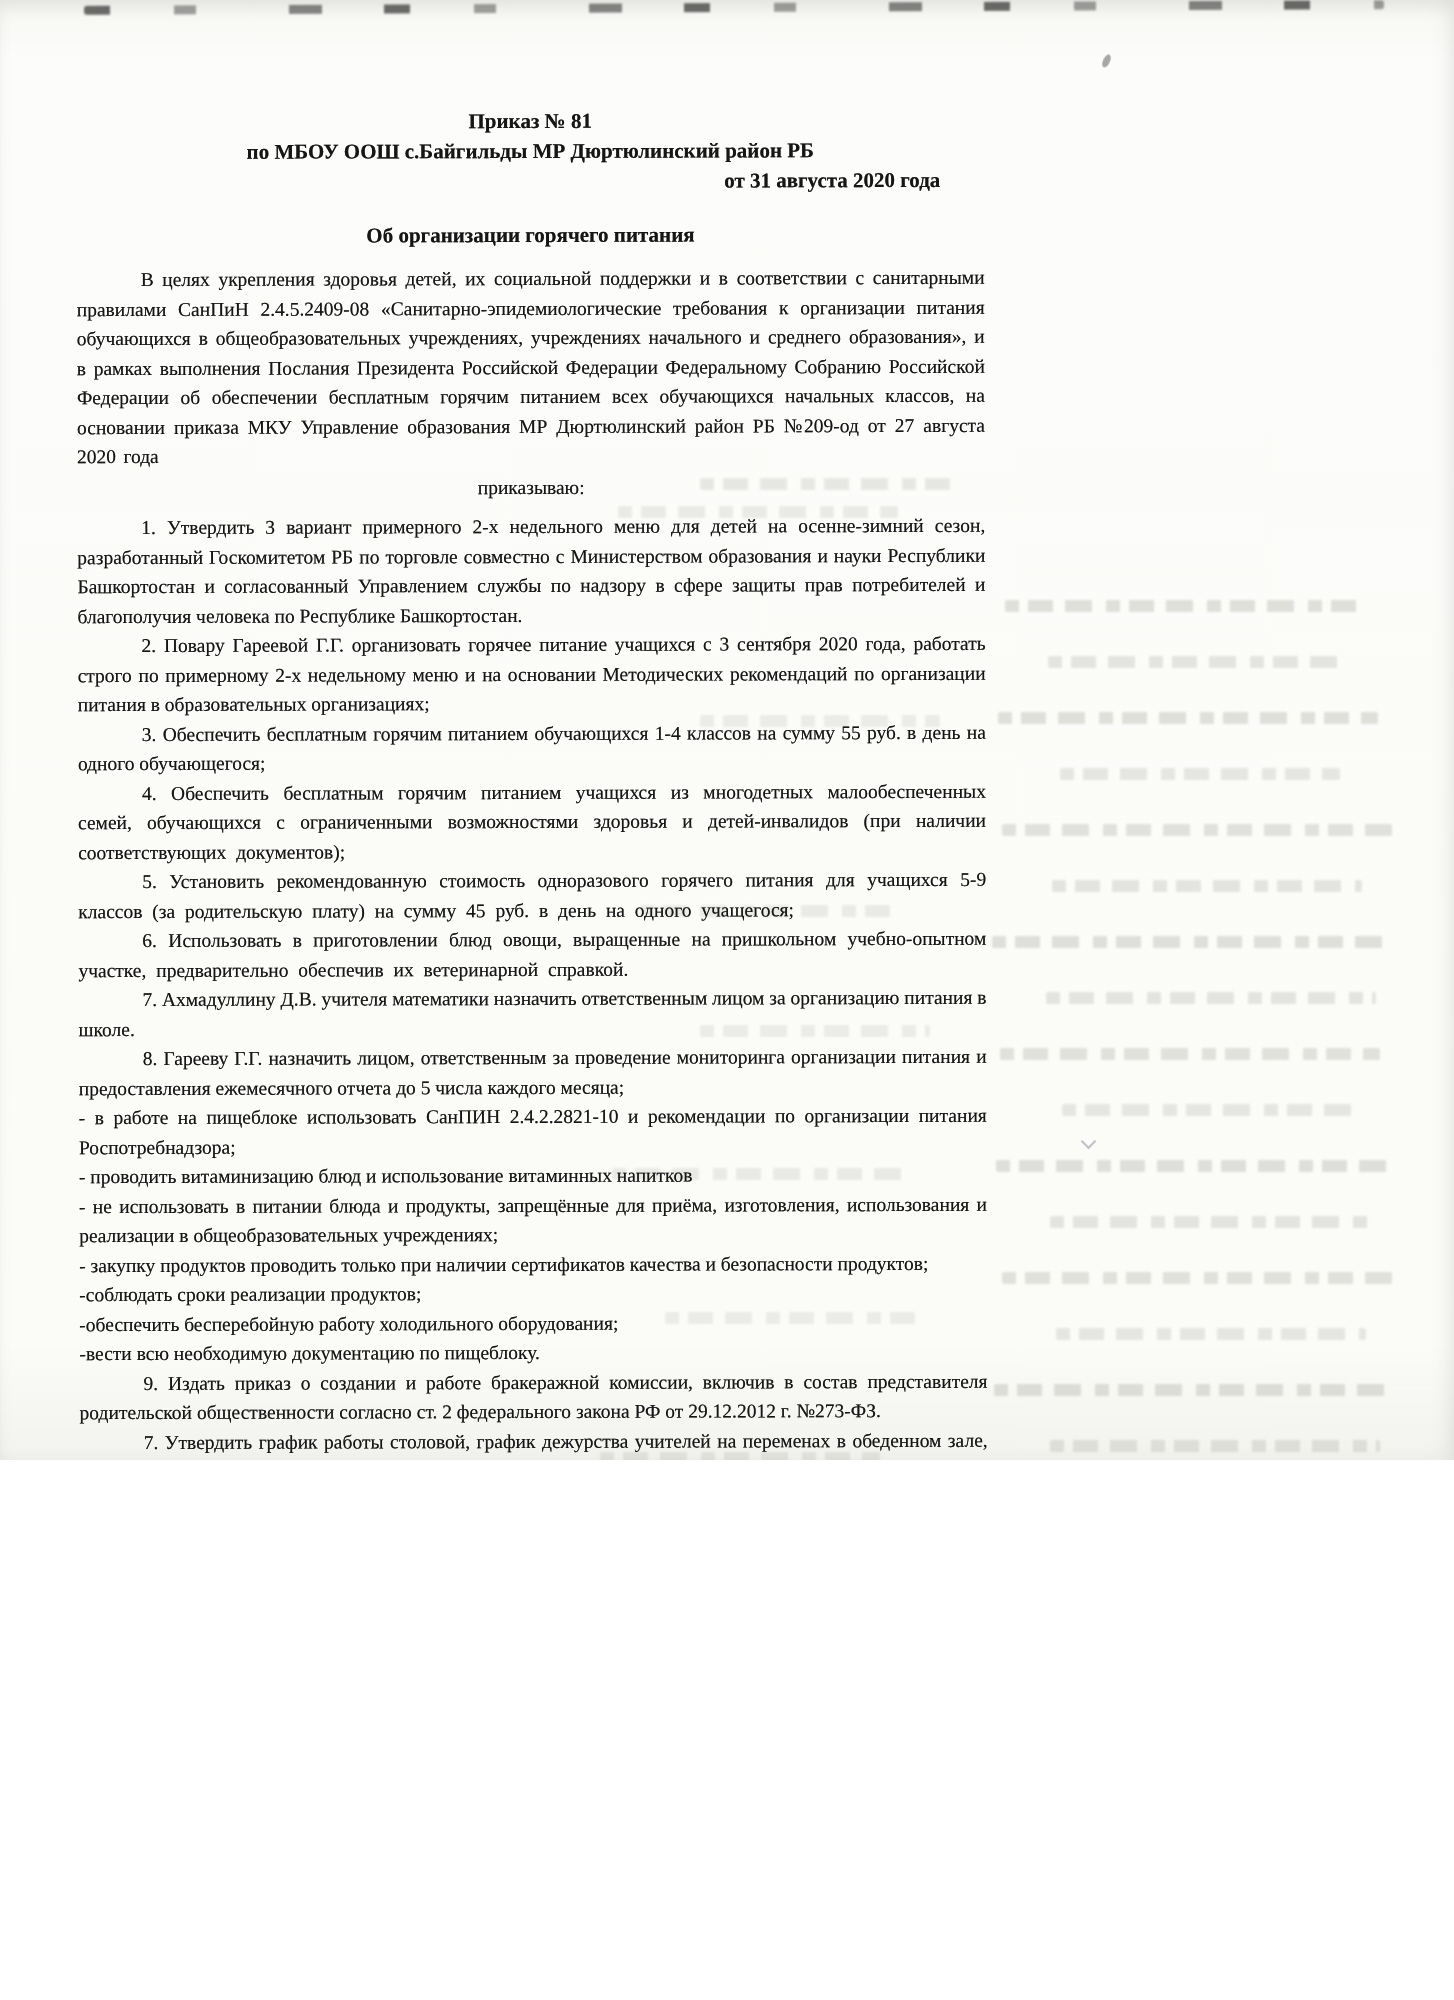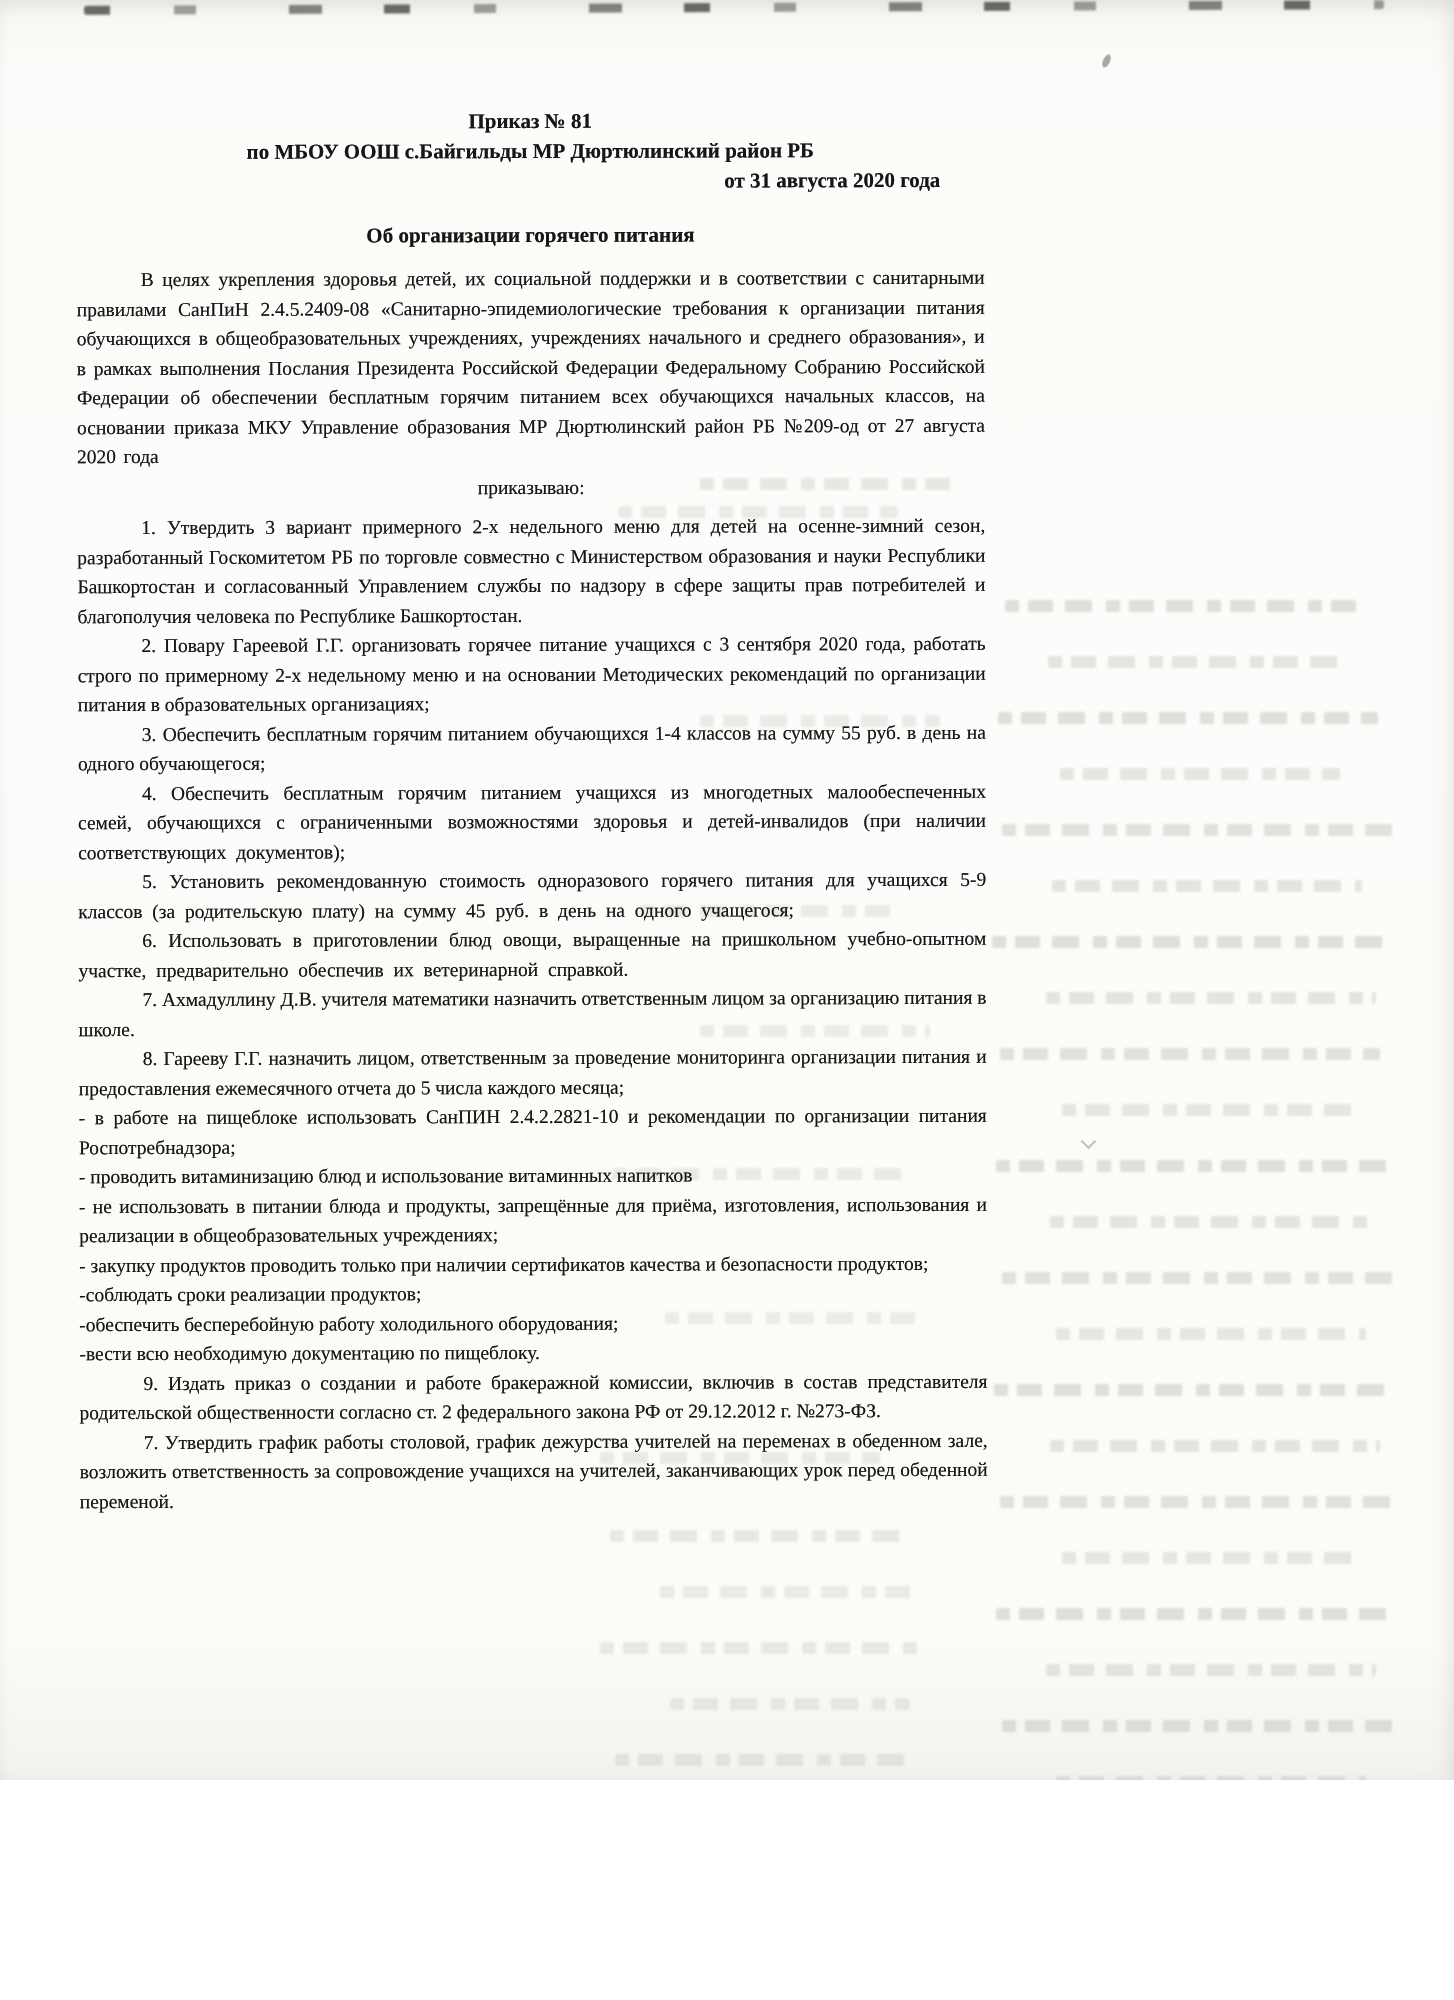--- a/index.html
+++ b/index.html
@@ -1,18 +1,18 @@
 <!DOCTYPE html>
 <html><head>
 <meta charset="utf-8">
 <style>
   html,body{margin:0;padding:0;background:#ffffff;}
   .page{
     position:relative;
-    width:1454px;height:1780px;
+    width:1454px;height:1460px;
     background:linear-gradient(180deg,#f6f6f3 0%,#fcfcfa 4%,#fbfbf8 92%,#f2f2ee 100%);
     box-shadow:inset -10px 0 18px rgba(0,0,0,.045), inset 0 10px 14px rgba(0,0,0,.05);
     overflow:hidden;
     font-family:"Liberation Serif", serif;
     color:#161616;
   }
   .content{
     position:absolute;left:78px;top:106px;width:908px;
     transform:rotate(-0.15deg);
     text-shadow:0 0 .6px rgba(25,25,25,.65);

